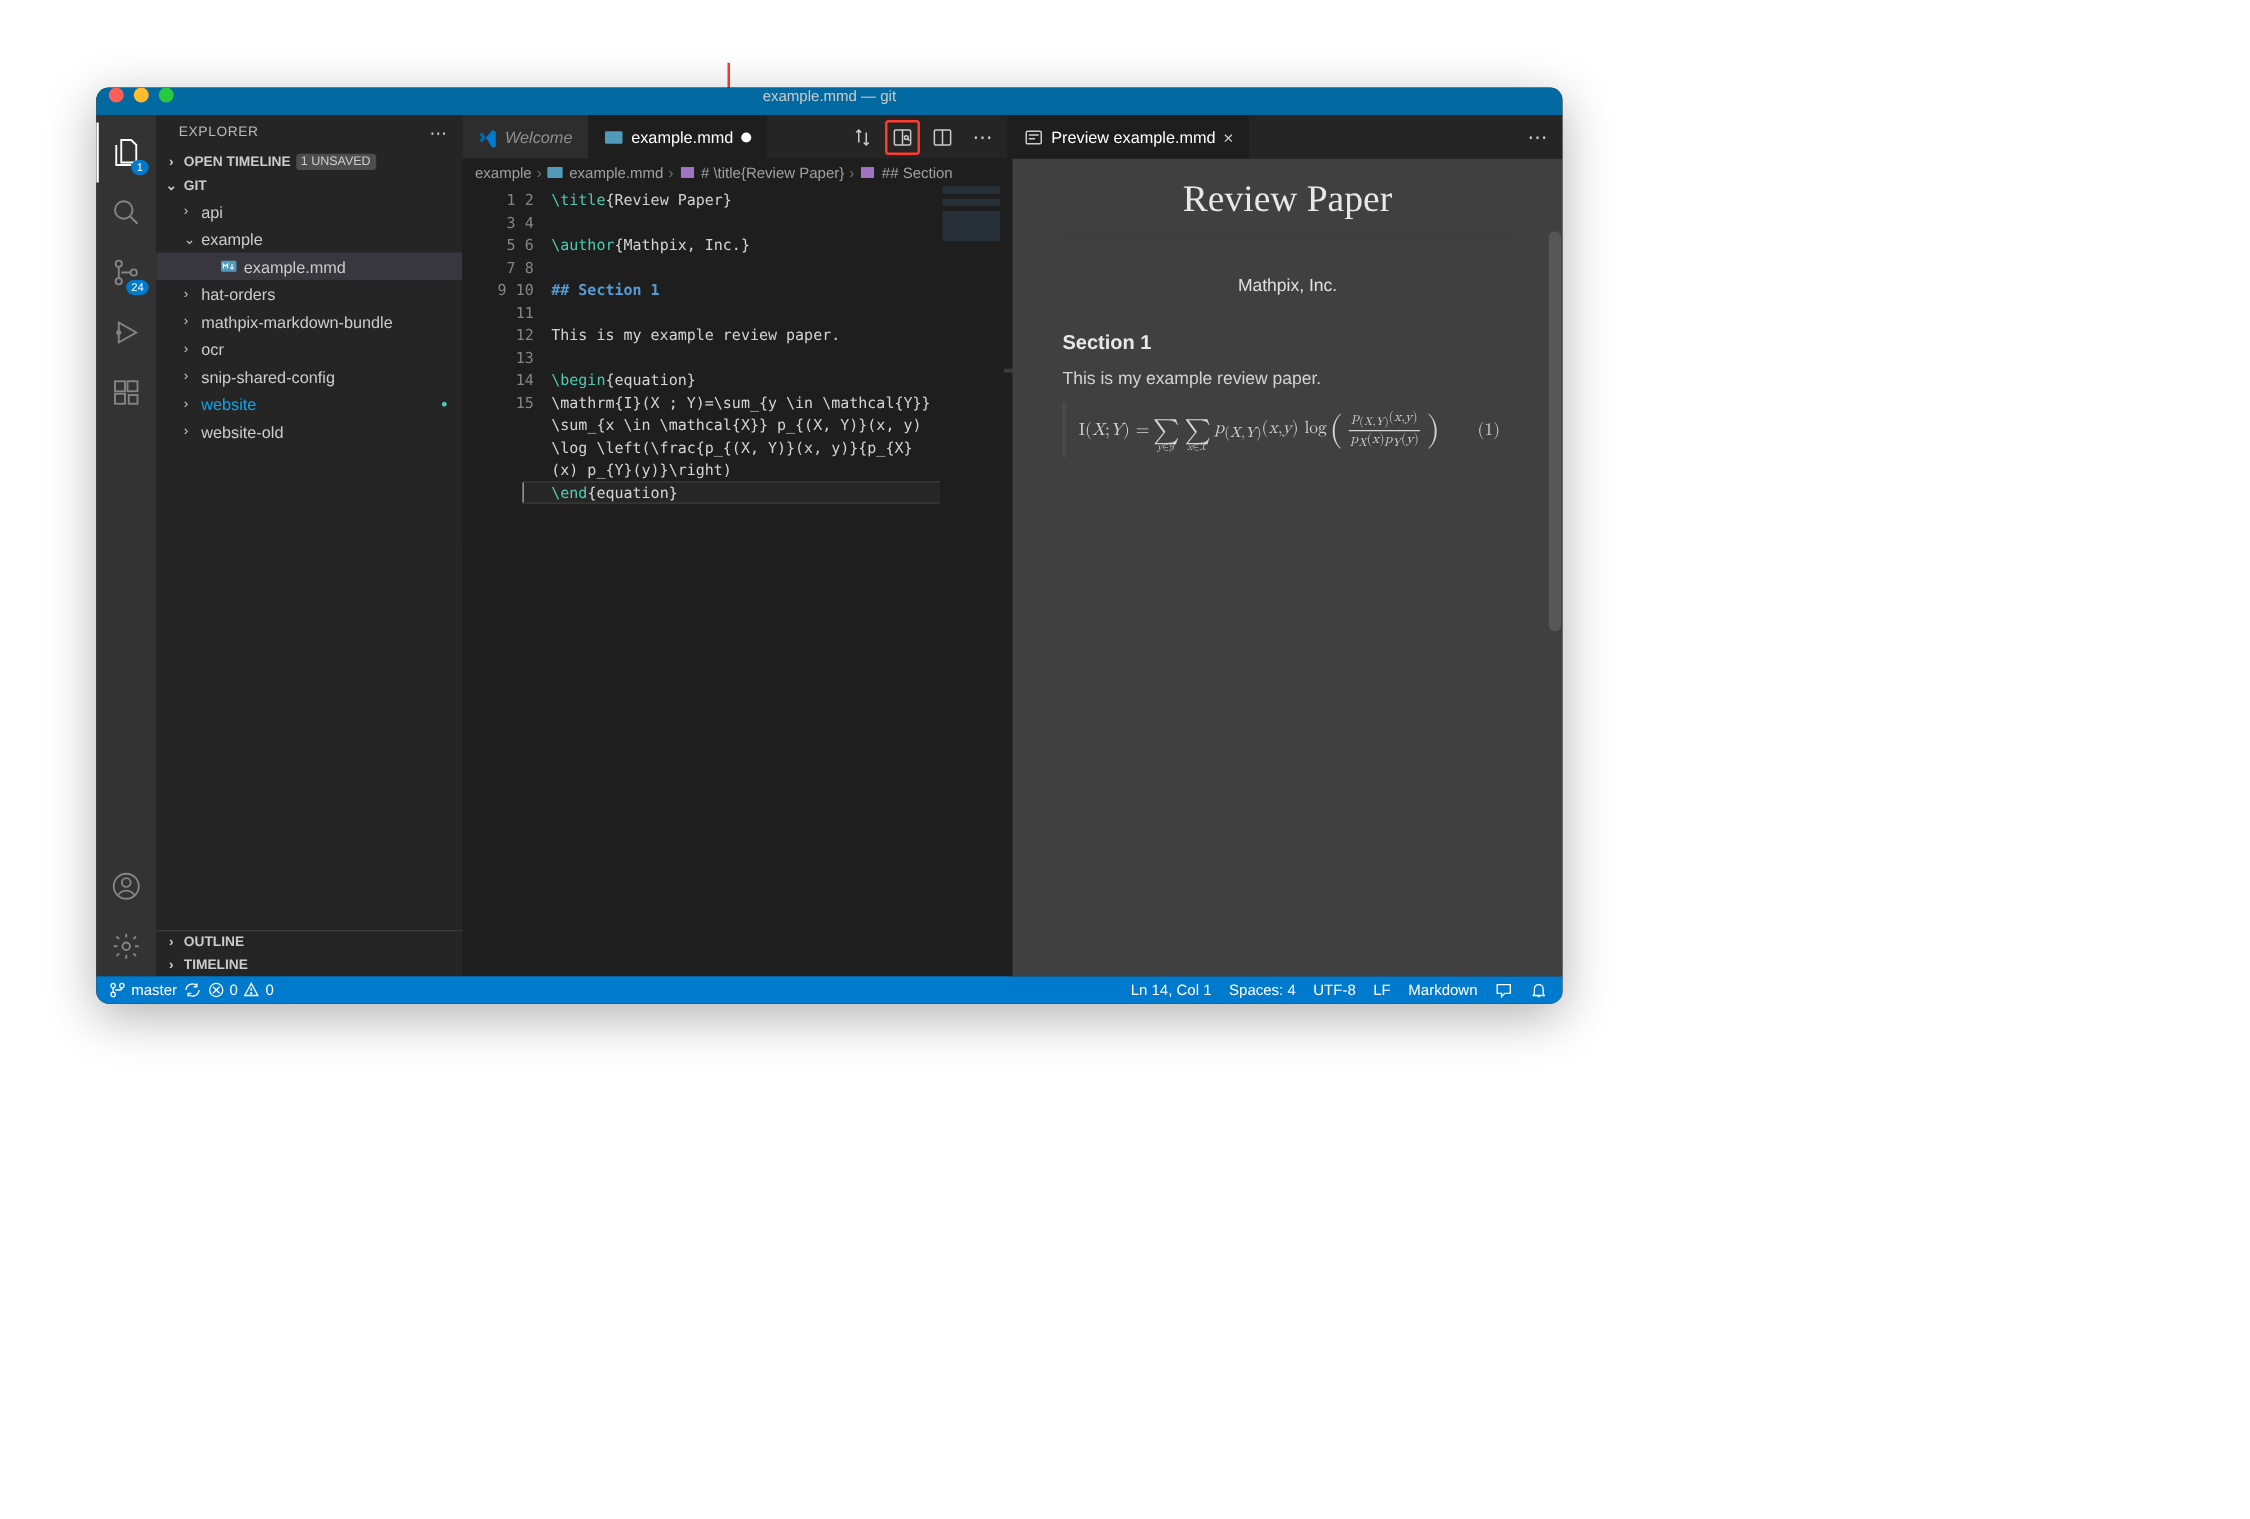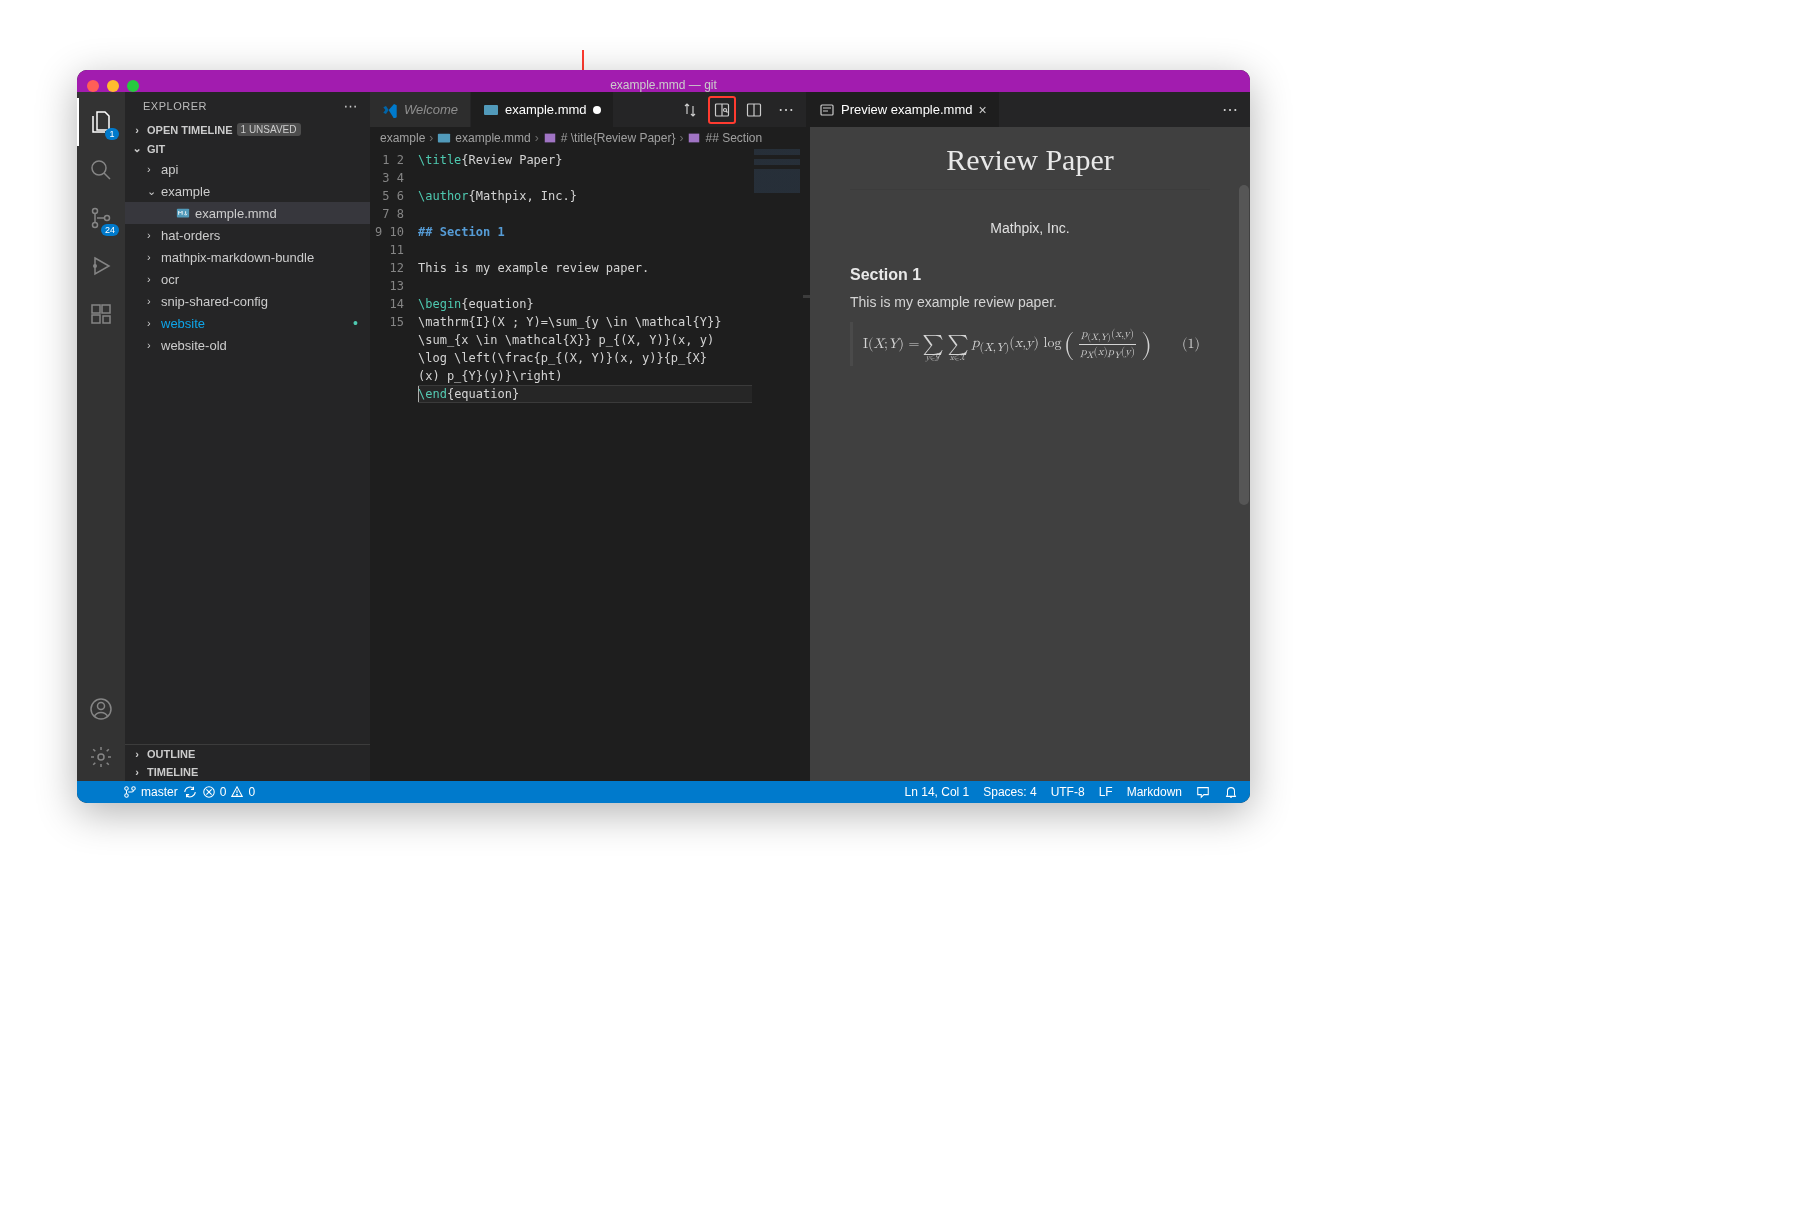--- a/index.html
+++ b/index.html
@@ -35,23 +35,23 @@
     position: absolute;
     left: 562px;
     top: 121px;
     width: 36px;
     height: 3px;
     background: #ff3b30;
     pointer-events: none;
   }
   .title-bar {
     height: 22px;
-    background: #a21caf;
-    display: flex;
-    align-items: flex-end;
+    background: #0369a1;
+    display: flex;
+    align-items: flex-start;
     position: relative;
     flex-shrink: 0;
   }
   .traffic-lights { display: flex; gap: 8px; padding-left: 10px; }
   .tl { width: 12px; height: 12px; border-radius: 50%; }
   .tl-close { background: #ff5f56; }
   .tl-min { background: #ffbd2e; }
   .tl-max { background: #27c93f; }
   .window-title {
     position: absolute;
@@ -222,20 +222,21 @@
   }
   .gutter {
     width: 48px;
     text-align: right;
     padding-right: 14px;
     color: #858585;
     font-family: 'Menlo', 'Consolas', monospace;
     font-size: 12px;
     line-height: 18px;
     padding-top: 2px;
+    margin-left: 23px;
   }
   .code-content {
     flex: 1;
     font-family: 'Menlo', 'Consolas', monospace;
     font-size: 12px;
     line-height: 18px;
     color: #d4d4d4;
     white-space: pre;
     padding-top: 2px;
     overflow: hidden;
@@ -333,21 +334,21 @@
   }
   .status-bar {
     height: 22px;
     background: #007acc;
     color: #ffffff;
     display: flex;
     align-items: center;
     font-size: 12px;
     flex-shrink: 0;
   }
-  .sb-left { display: flex; align-items: center; gap: 5px; padding-left: 10px; margin-left: 36px; }
+  .sb-left { display: flex; align-items: center; gap: 5px; padding-left: 10px; }
   .sb-right { margin-left: auto; display: flex; align-items: center; gap: 14px; padding-right: 12px; }
   .sb-item { display: flex; align-items: center; gap: 4px; cursor: pointer; }
   .sb-item svg { width: 14px; height: 14px; }
 </style>
 </head>
 <body>
 
 <svg class="annot-arrow" viewBox="0 0 16 40">
   <line x1="8" y1="0" x2="8" y2="34" stroke="#ff3b30" stroke-width="2"></line>
   <polygon points="2,30 14,30 8,40" fill="#ff3b30"></polygon>

